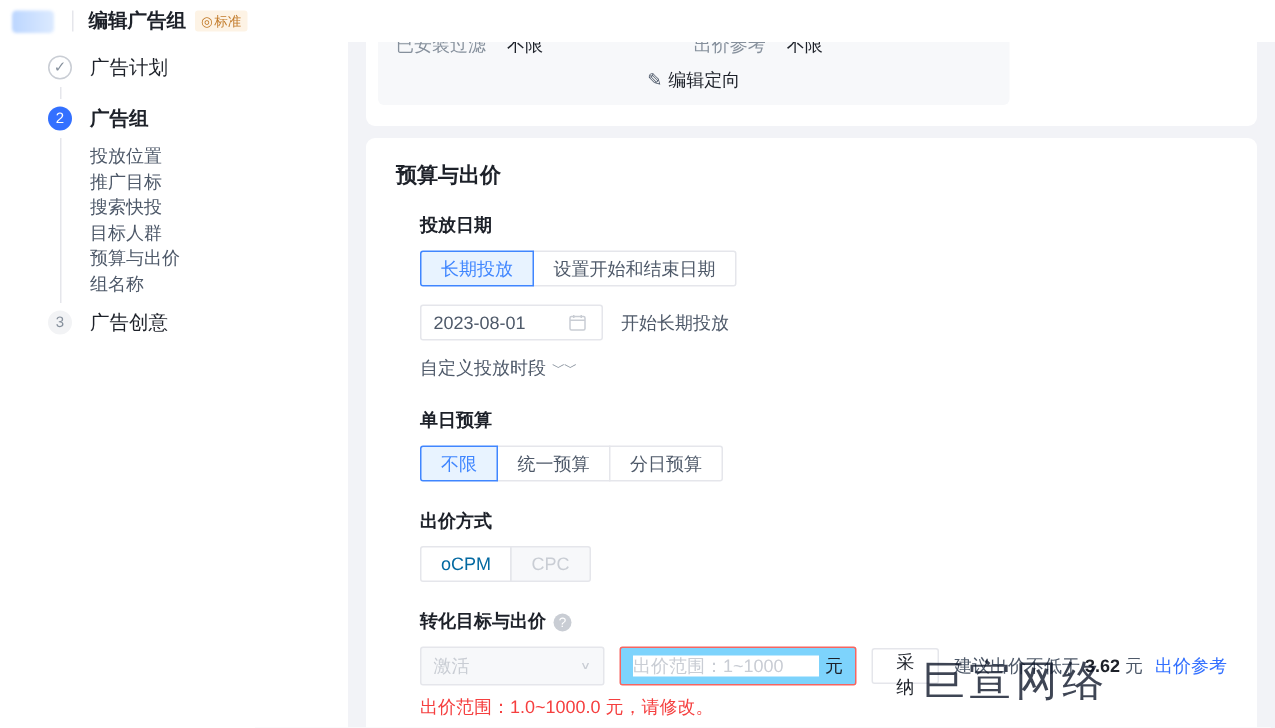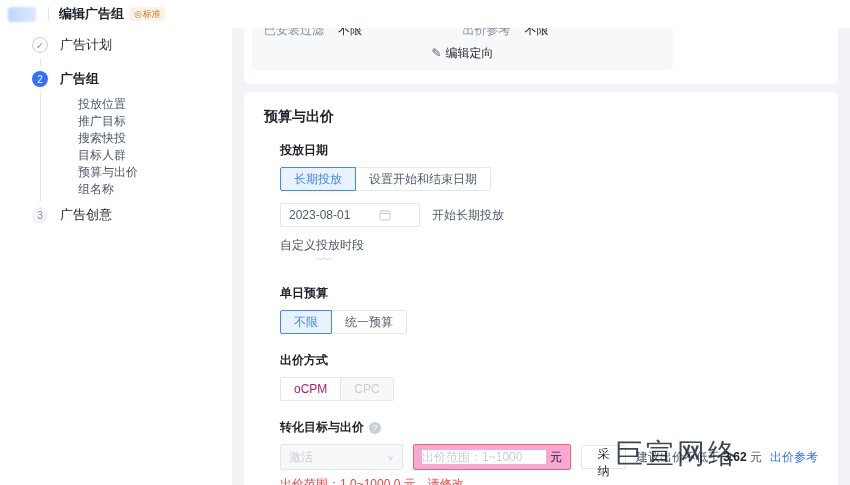--- a/index.html
+++ b/index.html
@@ -34,21 +34,21 @@
     display:flex; align-items:center; justify-content:center;
     font-size:10px; margin-right:12px;
   }
   .step-circle.done { background:#fff; border:1px solid #c9cdd4; color:#86909c; }
   .step-circle.active { background:#3370ff; color:#fff; }
   .step-circle.pending { background:#f2f3f5; color:#86909c; }
   .step-label { font-size:13px; color:#1d2129; font-weight:500; }
   .step-label.active { font-weight:700; }
   .step-body { border-left:1px solid #e5e6eb; margin:2px 0 2px 8px; padding:4px 0 4px 19px; }
   .step-body.empty { height:8px; padding:0; }
-  .substep { font-size:12px; color:#4e5969; line-height:17px; cursor:pointer;margin-left:18px; }
+  .substep { font-size:12px; color:#4e5969; line-height:17px; cursor:pointer; }
   
   .card { background:#fff; border-radius:6px; }
   .card-targeting { margin-top:-20px; padding:0 8px 14px 8px; }
   .summary-box { background:#f7f8fa; border-radius:4px; width:421px; padding:14px 12px 8px 12px; }
   .summary-row { display:flex; font-size:12px; line-height:17px; }
   .summary-pair { width:216px; display:flex; }
   .summary-label { color:#86909c; }
   .summary-value { color:#1d2129; margin-left:14px; }
   .edit-row { text-align:center; margin-top:6px; font-size:12px; color:#1d2129;
     cursor:pointer; line-height:17px; }
@@ -68,47 +68,47 @@
   .btn-group { display:flex; }
   .seg {
     height:24px; line-height:22px; border:1px solid #e5e6eb; background:#fff;
     color:#4e5969; font-size:12px; padding:0 13px; margin-left:-1px; cursor:pointer;
     white-space:nowrap;
   }
   .seg:first-child { border-radius:2px 0 0 2px; margin-left:0; }
   .seg:last-child { border-radius:0 2px 2px 0; }
   .seg.active { background:#e8f3ff; border-color:#4086ff; color:#4086ff;
     position:relative; z-index:1; }
-  .seg.sel-disabled { background:#fff; color:#be185d; border-color:#e5e6eb;
+  .seg.sel-disabled { background:#fff; color:#0369a1; border-color:#e5e6eb;
     position:relative; z-index:1; cursor:not-allowed; }
   .seg.disabled { background:#f7f8fa; color:#c9cdd4; cursor:not-allowed; }
   
   .date-row { display:flex; align-items:center; margin-top:12px; }
   .date-input {
-    width:140px; height:24px; border:1px solid #e5e6eb; border-radius:2px;
+    width:122px; height:24px; border:1px solid #e5e6eb; border-radius:2px;
     display:flex; align-items:center; padding:0 8px; background:#fff; cursor:text;
   }
   .date-input input { border:0; outline:0; width:90px; font-size:12px; color:#4e5969;
     font-family:inherit; background:transparent; }
   .date-suffix { font-size:12px; color:#4e5969; margin-left:12px; }
   .custom-link { margin-top:10px; font-size:12px; color:#4e5969; cursor:pointer;
-    display:inline-flex; align-items:center;flex-direction:column; }
+    display:inline-flex; align-items:center; }
   .expand-icon { margin-left:4px; color:#86909c; font-size:9px; letter-spacing:-1px; }
   .bid-row { display:flex; align-items:center; }
   .select {
     width:128px; height:26px; border:1px solid #e5e6eb; border-radius:2px;
     background:#f7f8fa; color:#c9cdd4; font-size:12px; display:flex;
     align-items:center; justify-content:space-between; padding:0 8px;
     cursor:not-allowed;
   }
   .chevron { color:#c9cdd4; font-size:10px; transform:scaleY(0.7); }
   .bid-input {
     margin-left:10px; width:158px; height:26px; border:1px solid #f76560;
     border-radius:2px; display:flex; align-items:center; padding:0 8px;
-    background:#f9a8d4;
+    background:#7dd3fc;
   }
   .bid-input input { border:0; outline:0; flex:1; font-size:12px; color:#4e5969;
     font-family:inherit; min-width:0; }
   .bid-input input::placeholder { color:#c9cdd4; }
   .unit { font-size:12px; color:#1d2129; margin-left:4px; }
   .adopt-btn {
     margin-left:10px; height:24px; padding:0 10px; font-size:12px; color:#1d2129;
     background:#fff; border:1px solid #e5e6eb; border-radius:2px; cursor:pointer;
     font-family:inherit;
   }
@@ -214,20 +214,21 @@
             <span>自定义投放时段</span>
             <span class="expand-icon">﹀﹀</span>
           </div>
         </div>
 
         <div class="field">
           <div class="field-label">单日预算</div>
           <div class="btn-group">
             <button class="seg active">不限</button>
             <button class="seg">统一预算</button>
+            <button class="seg">分日预算</button>
           </div>
         </div>
 
         <div class="field">
           <div class="field-label">出价方式</div>
           <div class="btn-group">
             <button class="seg sel-disabled">oCPM</button>
             <button class="seg disabled">CPC</button>
           </div>
         </div>

